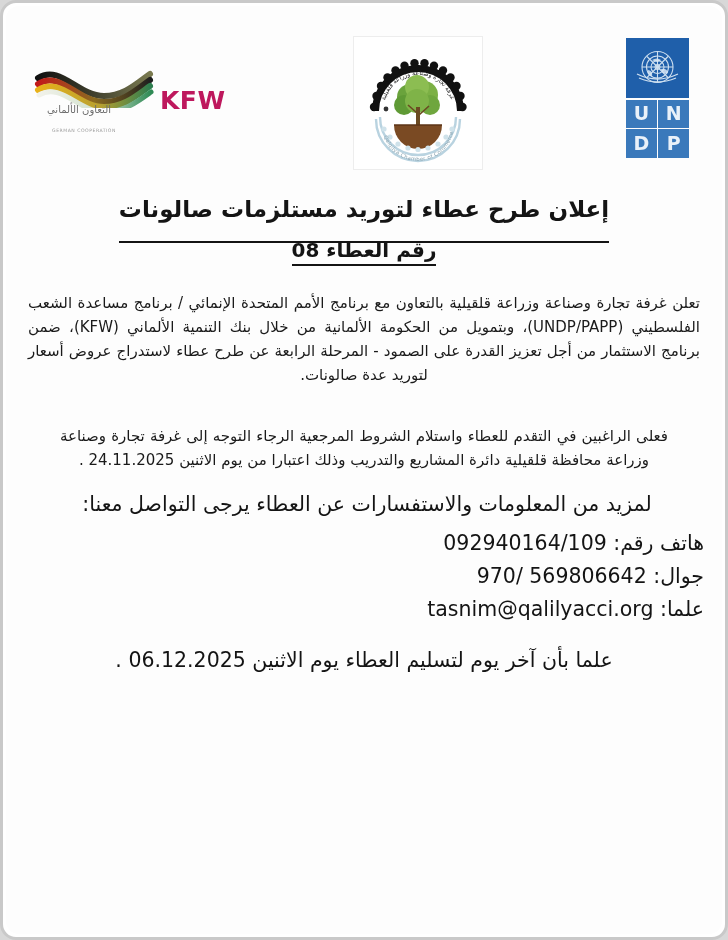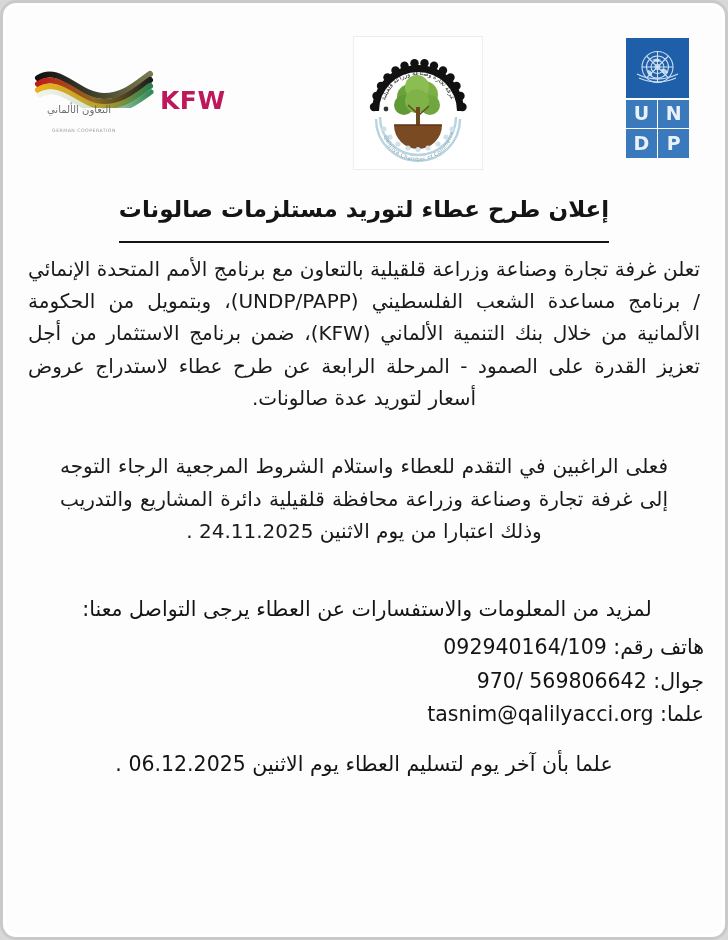--- a/index.html
+++ b/index.html
@@ -169,39 +169,39 @@
     font-weight: bold;
     line-height: 1.5;
     margin: 8px 0 0 0;
   }
   .title-2 span {
     border-bottom: 2px solid #141414;
     padding-bottom: 2px;
   }
 
   .para {
-    font-size: 20px;
+    font-size: 15px;
     line-height: 1.62;
     text-align: justify;
     text-align-last: center;
     margin: 0;
     color: #1a1a1a;
   }
 
   .para-intro {
     margin-top: 26px;
     padding: 0 4px;
   }
   .para-apply {
     margin-top: 36px;
     padding: 0 36px;
   }
 
   .contact-block {
-    margin-top: 46px;
+    margin-top: 17px;
     text-align: right;
     padding-left: 6px;
   }
   .contact-lead {
     font-size: 20.5px;
     line-height: 1.55;
     text-align: center;
     margin: 0 0 6px 0;
   }
   .contact-line {
@@ -360,20 +360,23 @@
         </div>
       </div>
     </div>
 
     <div class="doc">
 
       <h1 class="title-1">
         <span>إعلان طرح عطاء  لتوريد مستلزمات صالونات</span>
       </h1>
 
+      <h2 class="title-2">
+        <span>رقم العطاء 08</span>
+      </h2>
 
       <p class="para para-intro">تعلن غرفة تجارة وصناعة وزراعة قلقيلية بالتعاون مع برنامج الأمم المتحدة الإنمائي / برنامج مساعدة الشعب الفلسطيني (UNDP/PAPP)، وبتمويل من الحكومة الألمانية من خلال بنك التنمية الألماني (KFW)، ضمن برنامج الاستثمار من أجل تعزيز القدرة على الصمود - المرحلة الرابعة عن طرح عطاء لاستدراج عروض أسعار لتوريد عدة صالونات.</p>
 
       <p class="para para-apply">فعلى الراغبين في التقدم للعطاء واستلام الشروط المرجعية الرجاء التوجه إلى غرفة تجارة وصناعة وزراعة محافظة قلقيلية دائرة المشاريع والتدريب وذلك اعتبارا من يوم الاثنين 24.11.2025 .</p>
 
       <div class="contact-block">
         <p class="contact-lead">لمزيد من المعلومات والاستفسارات عن العطاء يرجى التواصل معنا:</p>
 
         <p class="contact-line">
           <span>هاتف رقم:</span>

